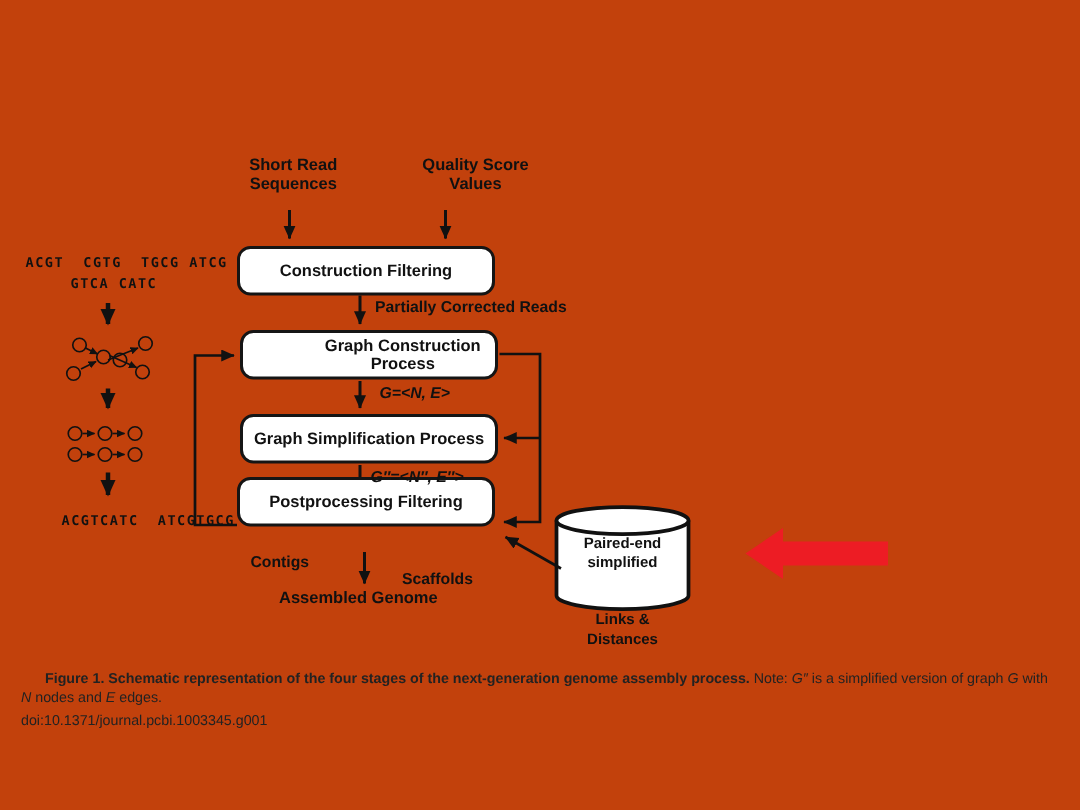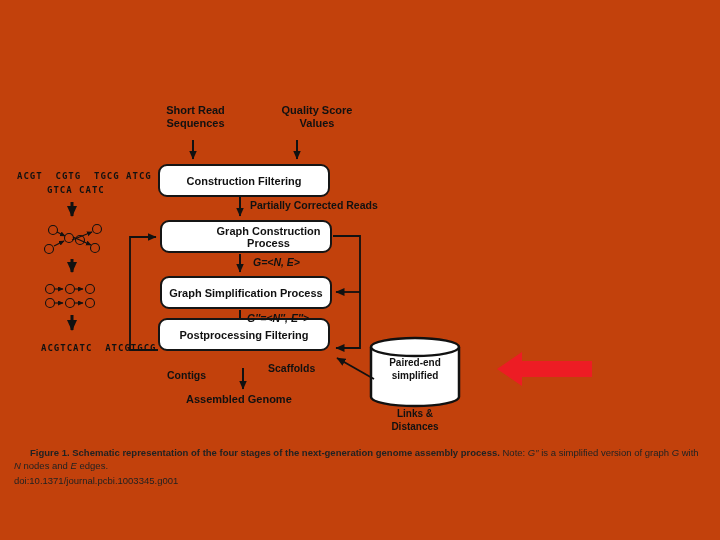--- a/index.html
+++ b/index.html
@@ -95,21 +95,21 @@
 
   <div class="stage" style="left:158px;top:164px;">Construction Filtering</div>
   <div class="stage" style="left:160px;top:220px;padding-left:45px;">Graph Construction Process</div>
   <div class="stage" style="left:160px;top:276px;">Graph Simplification Process</div>
   <div class="stage" style="left:158px;top:318px;">Postprocessing Filtering</div>
 
   <div class="edgelabel" style="left:250px;top:199px;">Partially Corrected Reads</div>
   <div class="glabel" style="left:253px;top:256px;">G=&lt;N, E&gt;</div>
   <div class="glabel" style="left:247px;top:312px;">G″=&lt;N″, E″&gt;</div>
   <div class="edgelabel" style="left:167px;top:369px;">Contigs</div>
-  <div class="edgelabel" style="left:268px;top:362px;">Scaffolds</div>
+  <div class="edgelabel" style="left:268px;top:380px;">Scaffolds</div>
   <div class="edgelabel" style="left:186px;top:393px;font-size:11px;">Assembled Genome</div>
 
   <div class="dbtext" style="left:373px;top:357px;">Paired-end simplified</div>
   <div class="dbtext" style="left:373px;top:408px;">Links &amp; Distances</div>
 
   <div class="mono" style="left:17px;top:171px;">ACGT  CGTG  TGCG ATCG</div>
   <div class="mono" style="left:47px;top:185px;">GTCA CATC</div>
   <div class="mono" style="left:17px;top:343px;margin-left:24px;">ACGTCATC  ATCGTGCG</div>
 
   <div id="caption">

